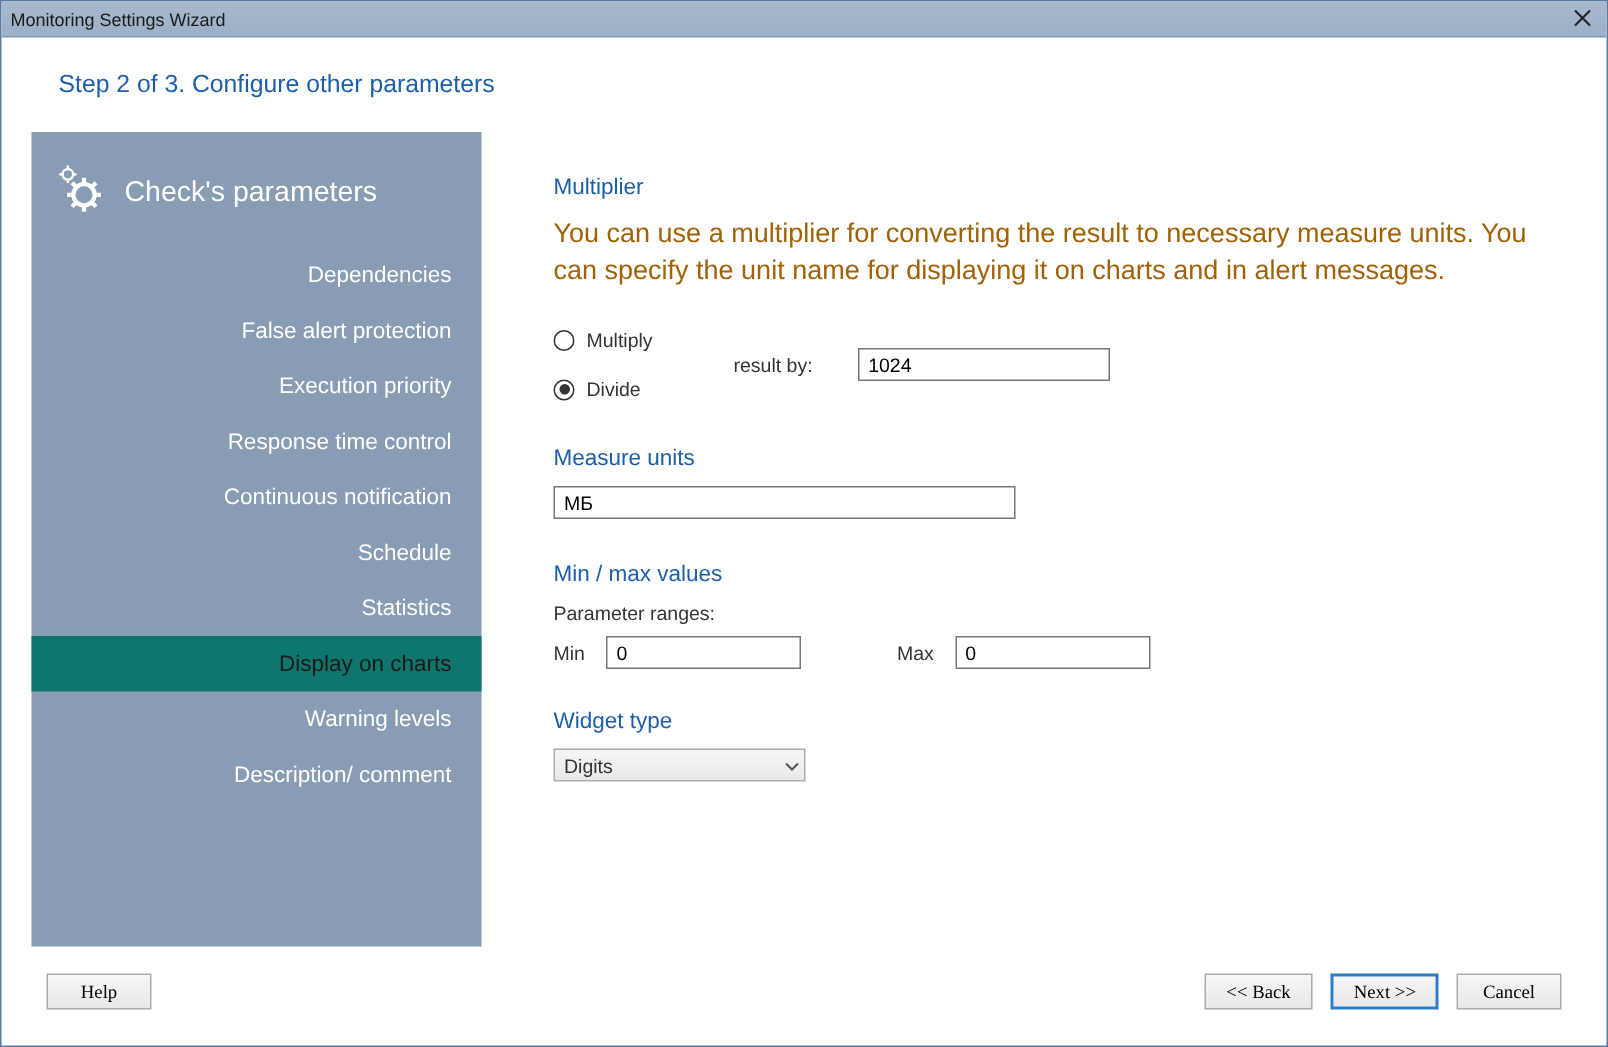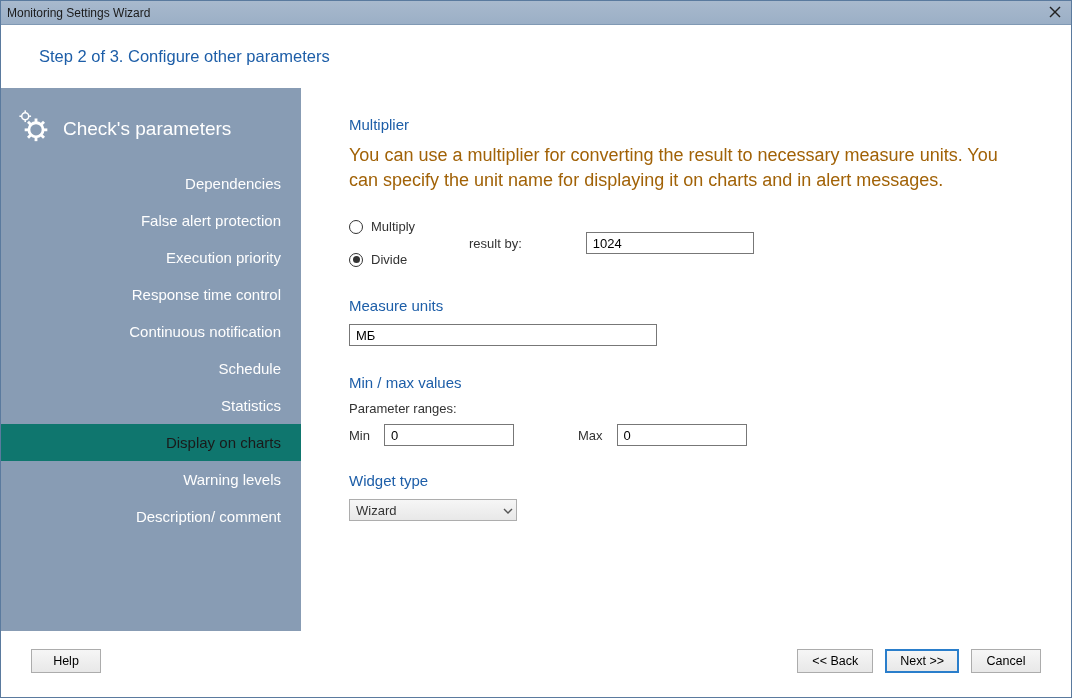--- a/index.html
+++ b/index.html
@@ -48,20 +48,21 @@
     }
     .header-step {
       padding: 22px 0 22px 38px;
       color: #1d5ea8;
       font-size: 16.5px;
       font-weight: 400;
     }
     .body {
       display: flex;
       height: 543px;
+      padding-left: 20px;
     }
     .sidebar {
       width: 300px;
       background: #889cb4;
       color: #fff;
       display: flex;
       flex-direction: column;
       padding-top: 22px;
     }
     .sidebar-title {
@@ -140,21 +141,20 @@
       margin-bottom: 26px;
     }
     .radio-col {
       display: flex;
       flex-direction: column;
       gap: 10px;
       width: 90px;
     }
     .result-label {
       font-size: 13px;
-      margin-right: 34px;
     }
     input.text-input {
       border: 1px solid #777;
       height: 22px;
       padding: 2px 6px;
       font-size: 13px;
       font-family: inherit;
       background: #fff;
     }
     .input-result { width: 168px; }
@@ -203,21 +203,21 @@
       align-items: center;
       padding: 0 30px;
       gap: 12px;
       border-top: 0;
     }
     .footer .spacer { flex: 1; }
     button.win-btn {
       height: 24px;
       min-width: 70px;
       padding: 0 14px;
-      font-family: Liberation Sans, sans-serif;
+      font-family: Liberation Serif, serif;
       font-size: 12.5px;
       background: linear-gradient(to bottom, #f6f6f6, #e8e8e8);
       border: 1px solid #acacac;
       cursor: pointer;
     }
     button.win-btn.primary {
       border: 2px solid #2a7ecb;
       padding: 0 13px;
     }
     button.win-btn.help {
@@ -310,21 +310,21 @@
     <div class="minmax-row">
       <label>Min</label>
       <input class="text-input input-min" value="0" style="">
       <span class="gap-col"></span>
       <label>Max</label>
       <input class="text-input input-max" value="0" style="">
     </div>
 
     <div class="section-title">Widget type</div>
     <div class="select-wrap">
-      <div class="select-box">Wizard</div>
+      <div class="select-box">Digits</div>
       <span class="select-chev">
         <svg viewBox="0 0 10 10">
             <polyline points="1,3 5,7 9,3" fill="none" stroke="#555" stroke-width="1.4"></polyline>
           </svg>
       </span>
     </div>
 
   </div>
 </div>
 

